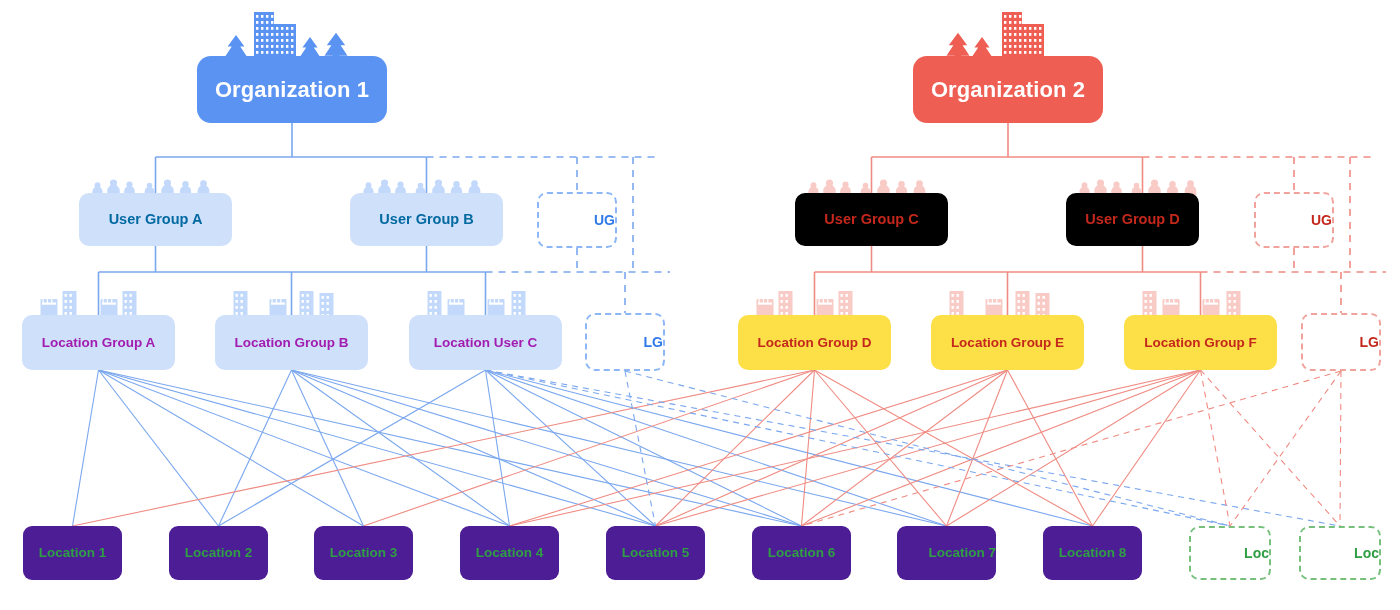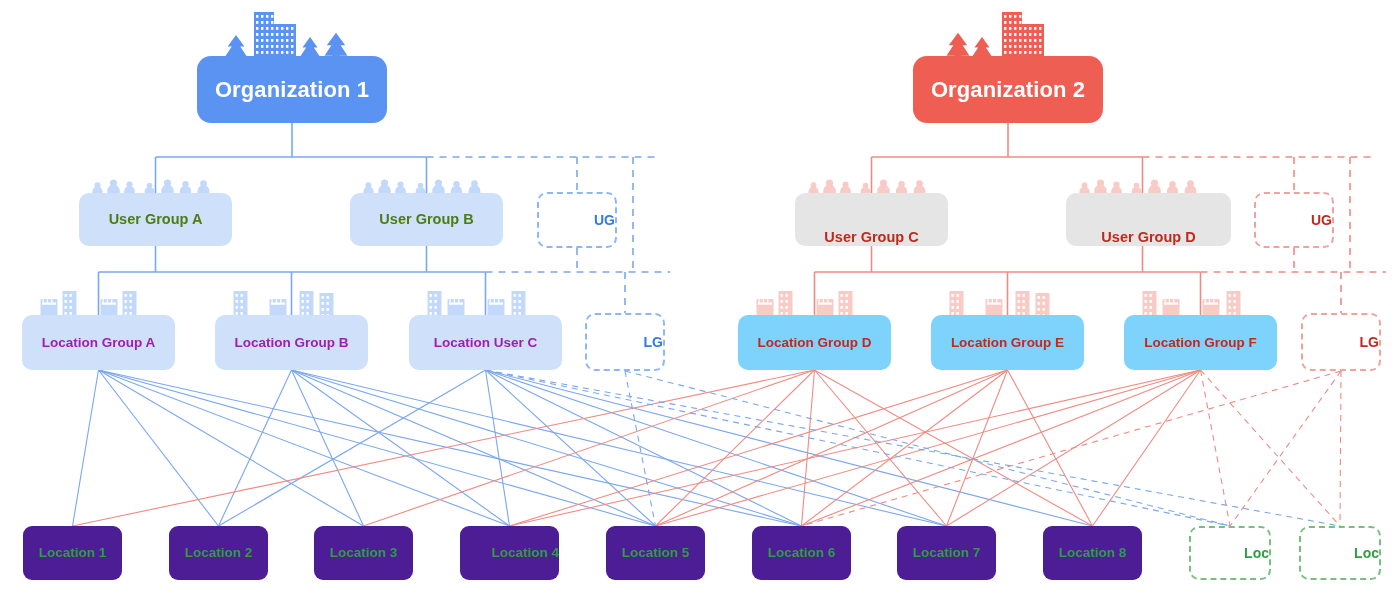--- a/index.html
+++ b/index.html
@@ -42,29 +42,29 @@
     color: #ffffff;
     letter-spacing: .1px;
   }
   .org.blue { background: #5b93f2; }
   .org.red  { background: #ef5e53; }
 
   .grp {
     font-size: 14.5px;
     font-weight: 700;
   }
-  .grp.blue { background: #cfe0fb; color: #4d7c0f; }
-  .grp.red  { background: #e5e5e5; color: #c4271c; align-items: flex-end; }
+  .grp.blue { background: #cfe0fb; color: #0369a1; }
+  .grp.red  { background: #000000; color: #c4271c; }
 
   .lgrp {
     font-size: 13.5px;
     font-weight: 700;
   }
   .lgrp.blue { background: #cfe0fb; color: #a21caf; }
-  .lgrp.red  { background: #7dd3fc; color: #c4271c; }
+  .lgrp.red  { background: #fde047; color: #c4271c; }
 
   .loc {
     font-size: 13.5px;
     font-weight: 700;
     background: #4c1d95;
     color: #2f9e44;
     border-radius: 9px;
   }
   .ghost {
     background: transparent;
@@ -530,21 +530,21 @@
       </div>
       <div class="node grp blue" style="left: 79px; top: 193px; width: 153px; height: 53px;">
         <span>User Group A</span>
       </div>
       <div class="node grp blue" style="left: 350px; top: 193px; width: 153px; height: 53px;">
         <span>User Group B</span>
       </div>
       <div class="node grp red" style="left: 795px; top: 193px; width: 153px; height: 53px;">
         <span>User Group C</span>
       </div>
-      <div class="node grp red" style="left: 1066px; top: 193px; width: 165px; height: 53px;">
+      <div class="node grp red" style="left: 1066px; top: 193px; width: 133px; height: 53px;">
         <span>User Group D</span>
       </div>
       <div class="node lgrp blue" style="left: 22px; top: 315px; width: 153px; height: 55px;">
         <span>Location Group A</span>
       </div>
       <div class="node lgrp blue" style="left: 215px; top: 315px; width: 153px; height: 55px;">
         <span>Location Group B</span>
       </div>
       <div class="node lgrp blue" style="left: 409px; top: 315px; width: 153px; height: 55px;">
         <span>Location User C</span>
@@ -560,30 +560,30 @@
       </div>
       <div class="node loc" style="left: 23px; top: 526px; width: 99px; height: 54px;">
         <span>Location 1</span>
       </div>
       <div class="node loc" style="left: 169px; top: 526px; width: 99px; height: 54px;">
         <span>Location 2</span>
       </div>
       <div class="node loc" style="left: 314px; top: 526px; width: 99px; height: 54px;">
         <span>Location 3</span>
       </div>
-      <div class="node loc" style="left: 460px; top: 526px; width: 99px; height: 54px; justify-content: flex-end;">
+      <div class="node loc" style="left: 460px; top: 526px; width: 99px; height: 54px;">
         <span>Location 4</span>
       </div>
       <div class="node loc" style="left: 606px; top: 526px; width: 99px; height: 54px;">
         <span>Location 5</span>
       </div>
       <div class="node loc" style="left: 752px; top: 526px; width: 99px; height: 54px; text-align: right;">
         <span>Location 6</span>
       </div>
-      <div class="node loc" style="left: 897px; top: 526px; width: 99px; height: 54px;">
+      <div class="node loc" style="left: 897px; top: 526px; width: 99px; height: 54px; justify-content: flex-end;">
         <span>Location 7</span>
       </div>
       <div class="node loc" style="left: 1043px; top: 526px; width: 99px; height: 54px;">
         <span>Location 8</span>
       </div>
       <div class="node ghost " style="left: 537px; top: 192px; width: 80px; height: 56px;">
         <span>UG</span>
       </div>
       <div class="node ghost red" style="left: 1254px; top: 192px; width: 80px; height: 56px;">
         <span>UG</span>

